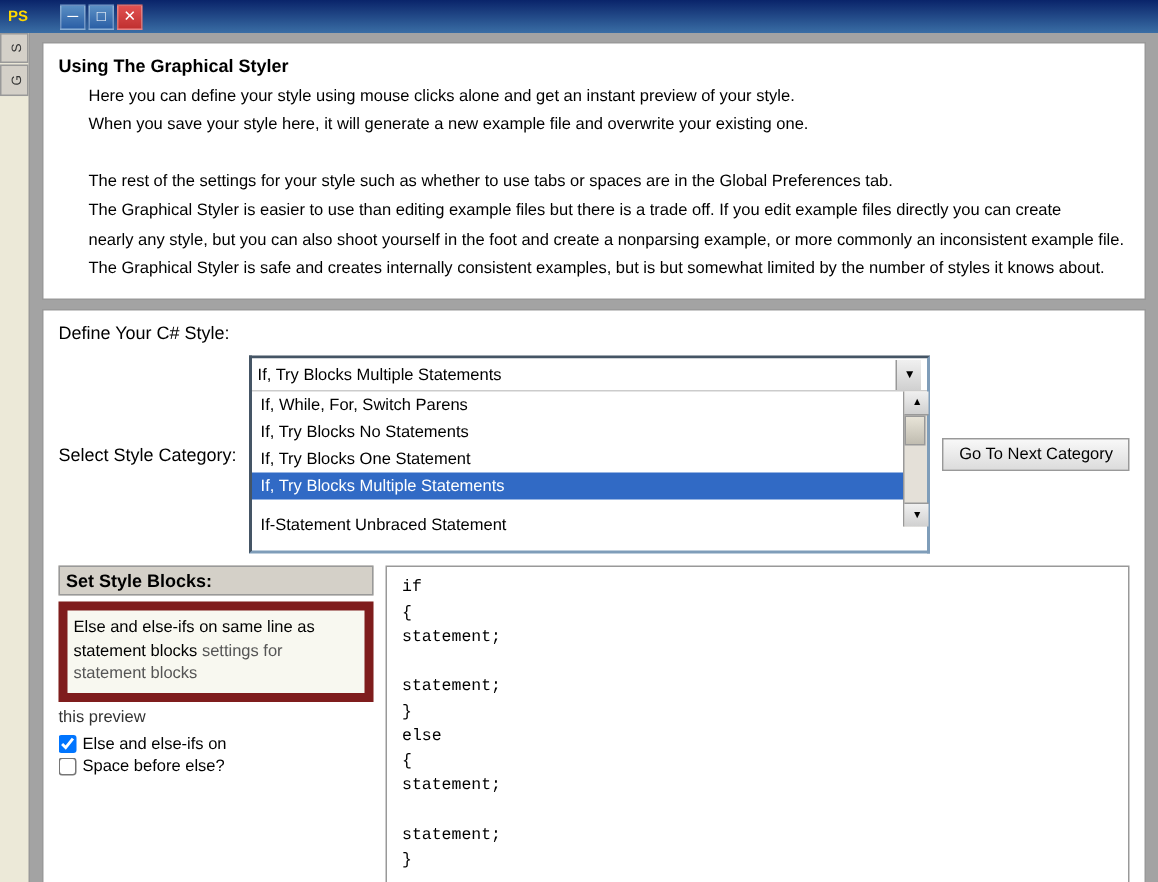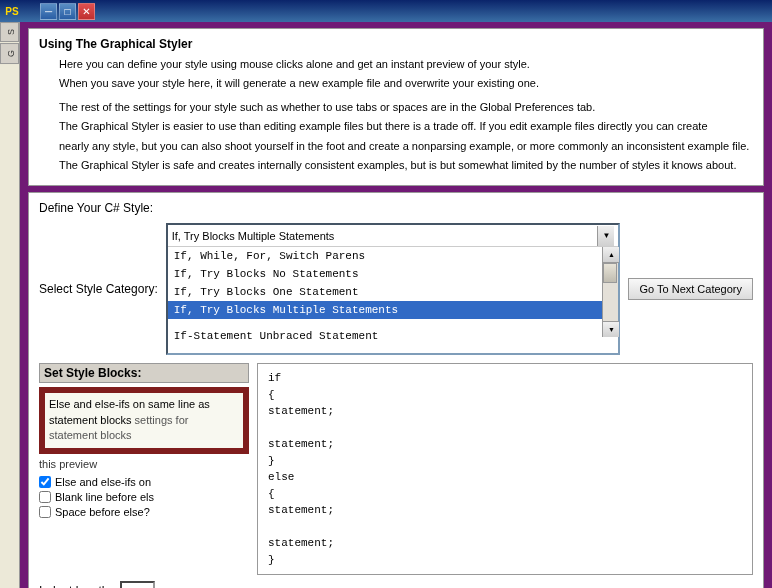--- a/index.html
+++ b/index.html
@@ -51,21 +51,21 @@
       cursor: pointer;
       border: 1px solid rgba(255,255,255,0.3);
       background: linear-gradient(to bottom, #5a8fc4, #2a5ea5);
     }
     .title-bar-btn.close {
       background: linear-gradient(to bottom, #e05050, #c03030);
     }
 
     
     .main-content {
-      background: #701a75;
+      background: #a3a3a3;
       padding: 6px 8px;
       height: calc(588px - 22px);
       display: flex;
       flex-direction: column;
     }
 
     
     .info-section {
       background: white;
       border: 1px solid #999;
@@ -111,21 +111,20 @@
       font-size: 12px;
       white-space: nowrap;
     }
     .dropdown-option {
       padding: 2px 6px;
       font-size: 11px;
       cursor: pointer;
       height: 18px;
       display: flex;
       align-items: center;
-      font-family: Liberation Mono, monospace;
     }
     .dropdown-option.selected {
       background: #316ac5;
       color: white;
     }
 
     .next-category-btn {
       height: 22px;
       padding: 0 10px;
       background: linear-gradient(to bottom, #f8f8f8, #dcdcdc);
@@ -222,21 +221,21 @@
       <div style="writing-mode:vertical-lr; transform:rotate(180deg); font-size:9px; padding:6px 2px; cursor:pointer; background:#d4d0c8; border:1px solid #999; color:#333; margin-bottom:1px;">S</div>
       <div style="writing-mode:vertical-lr; transform:rotate(180deg); font-size:9px; padding:6px 2px; cursor:pointer; background:#d4d0c8; border:1px solid #999; color:#333; margin-bottom:1px;">G</div>
     </div>
 
     <div class="main-content" style="flex:1; display:flex; flex-direction:column; padding:6px 8px;">
 
       <div class="info-section">
         <div class="info-section-title">Using The Graphical Styler</div>
         <div class="info-text">Here you can define your style using mouse clicks alone and get an instant preview of your style.</div>
         <div class="info-text">When you save your style here, it will generate a new example file and overwrite your existing one.</div>
-        <div class="info-text" style="margin-top:8px;">The rest of the settings for your style such as whether to use tabs or spaces are in the Global Preferences tab.</div>
+        <div class="info-text" style="margin-top:22px;">The rest of the settings for your style such as whether to use tabs or spaces are in the Global Preferences tab.</div>
         <div class="info-text" style="margin-top:4px;">The Graphical Styler is easier to use than editing example files but there is a trade off. If you edit example files directly you can create</div>
         <div class="info-text">nearly any style, but you can also shoot yourself in the foot and create a nonparsing example, or more commonly an inconsistent example file.</div>
         <div class="info-text">The Graphical Styler is safe and creates internally consistent examples, but is but somewhat limited by the number of styles it knows about.</div>
       </div>
 
       <div class="define-section">
         <div class="define-title">Define Your C# Style:</div>
 
         <div class="style-category-row">
           <span class="style-category-label">Select Style Category:</span>
@@ -281,24 +280,20 @@
             <div style="font-size:11px; line-height:1.4; padding:4px; margin-bottom:4px; border:6px solid #7f1d1d; background:#f8f8f0; color:#000; min-height:40px;">
               <span>Else and else-ifs on same line as statement blocks</span>
               <span style="color:#555;"> settings for<br>statement blocks</span>
             </div>
 
             <div style="font-size:11px; color:#333; margin-bottom:6px;">this preview</div>
 
             <div class="checkbox-item">
               <input type="checkbox" checked="" style="">
               <span class="checkbox-label">Else and else-ifs on</span>
-            </div>
-            <div class="checkbox-item">
-              <input type="checkbox" style="">
-              <span class="checkbox-label">Blank line before els</span>
             </div>
             <div class="checkbox-item">
               <input type="checkbox" style="">
               <span class="checkbox-label">Space before else?</span>
             </div>
           </div>
 
           <div class="code-preview" style="flex:1; border:1px solid #999; background:white; padding:6px 10px; font-family:'Courier New',monospace; font-size:11px; line-height:1.5;">
             <div>if</div>
             <div>    {</div>

